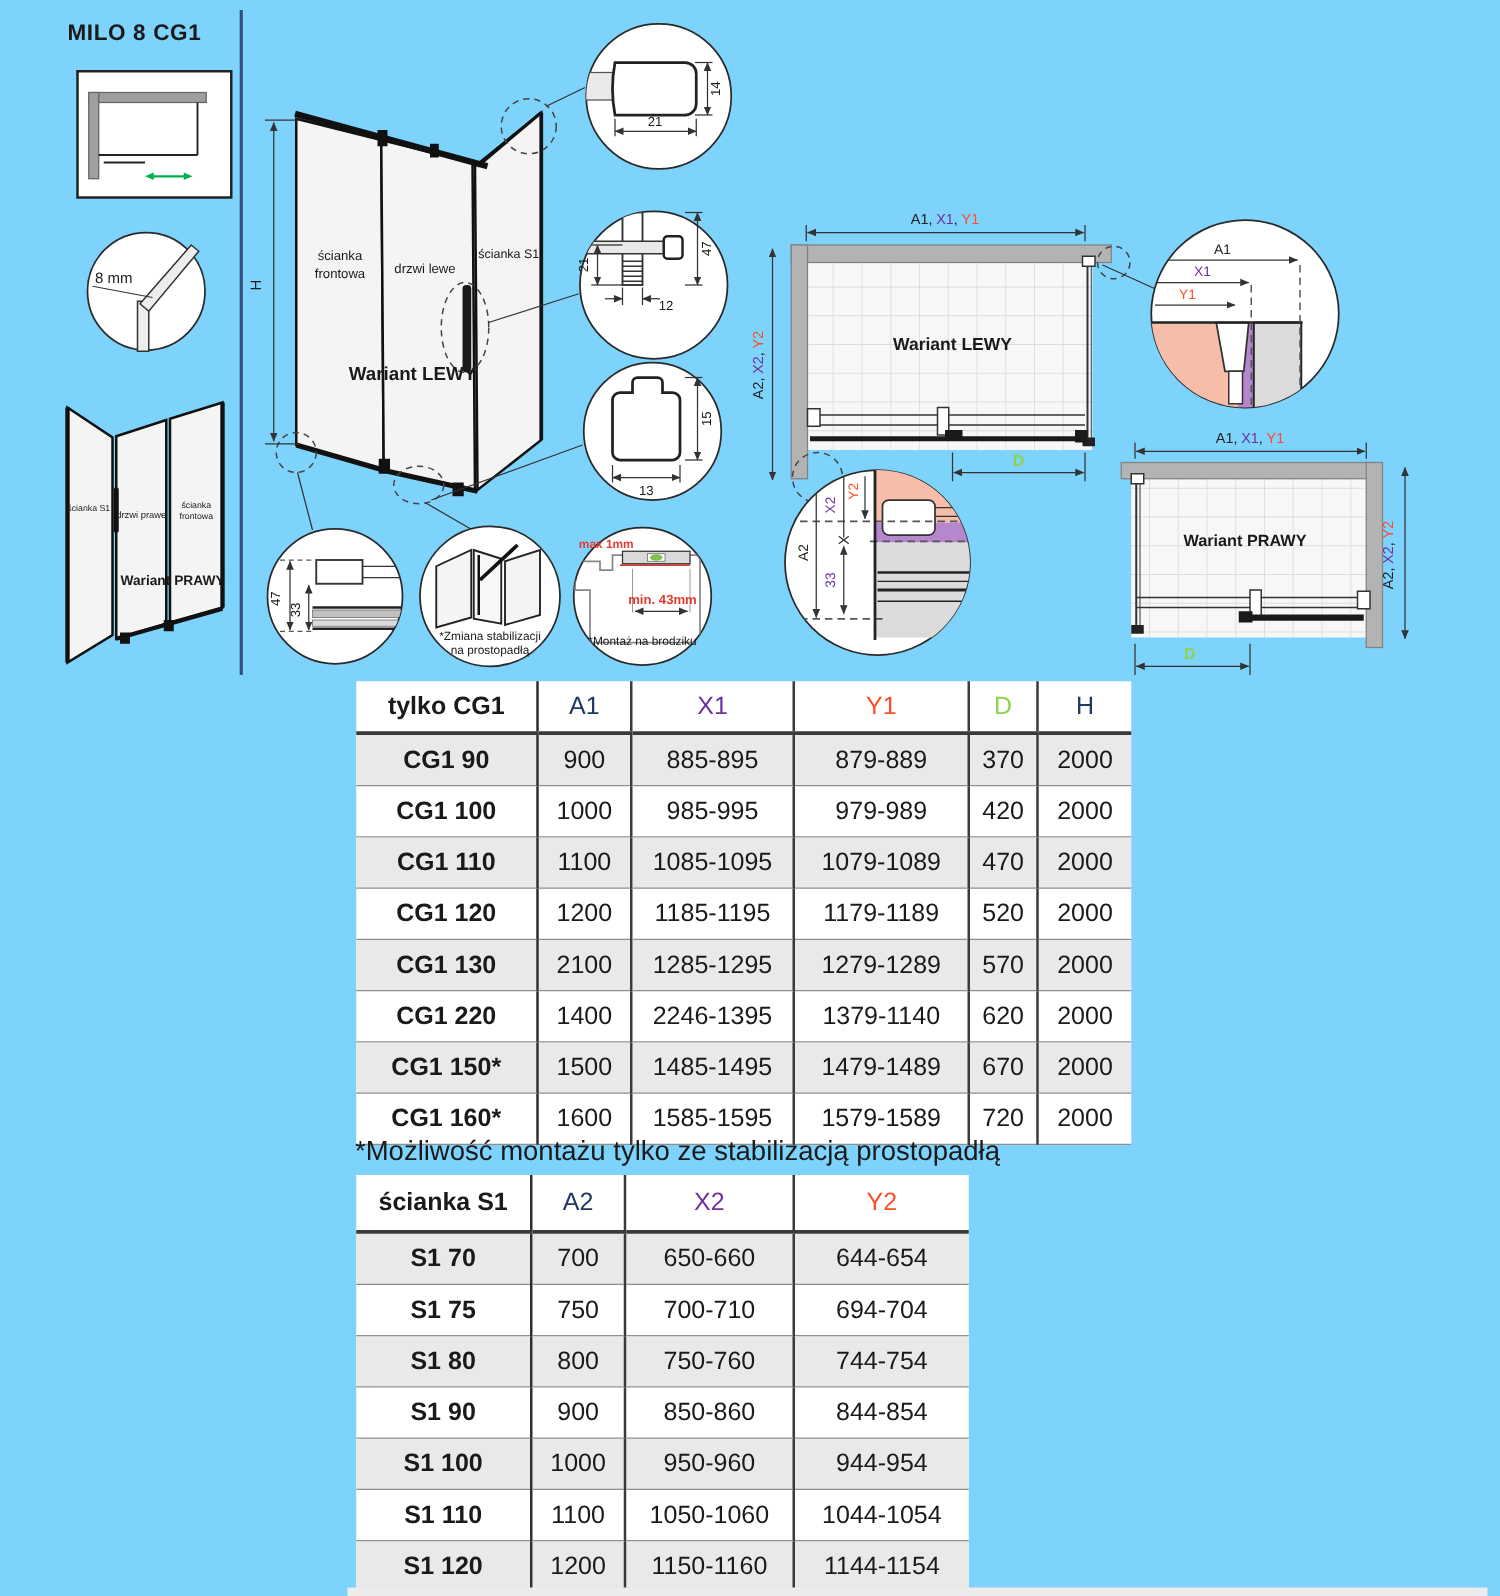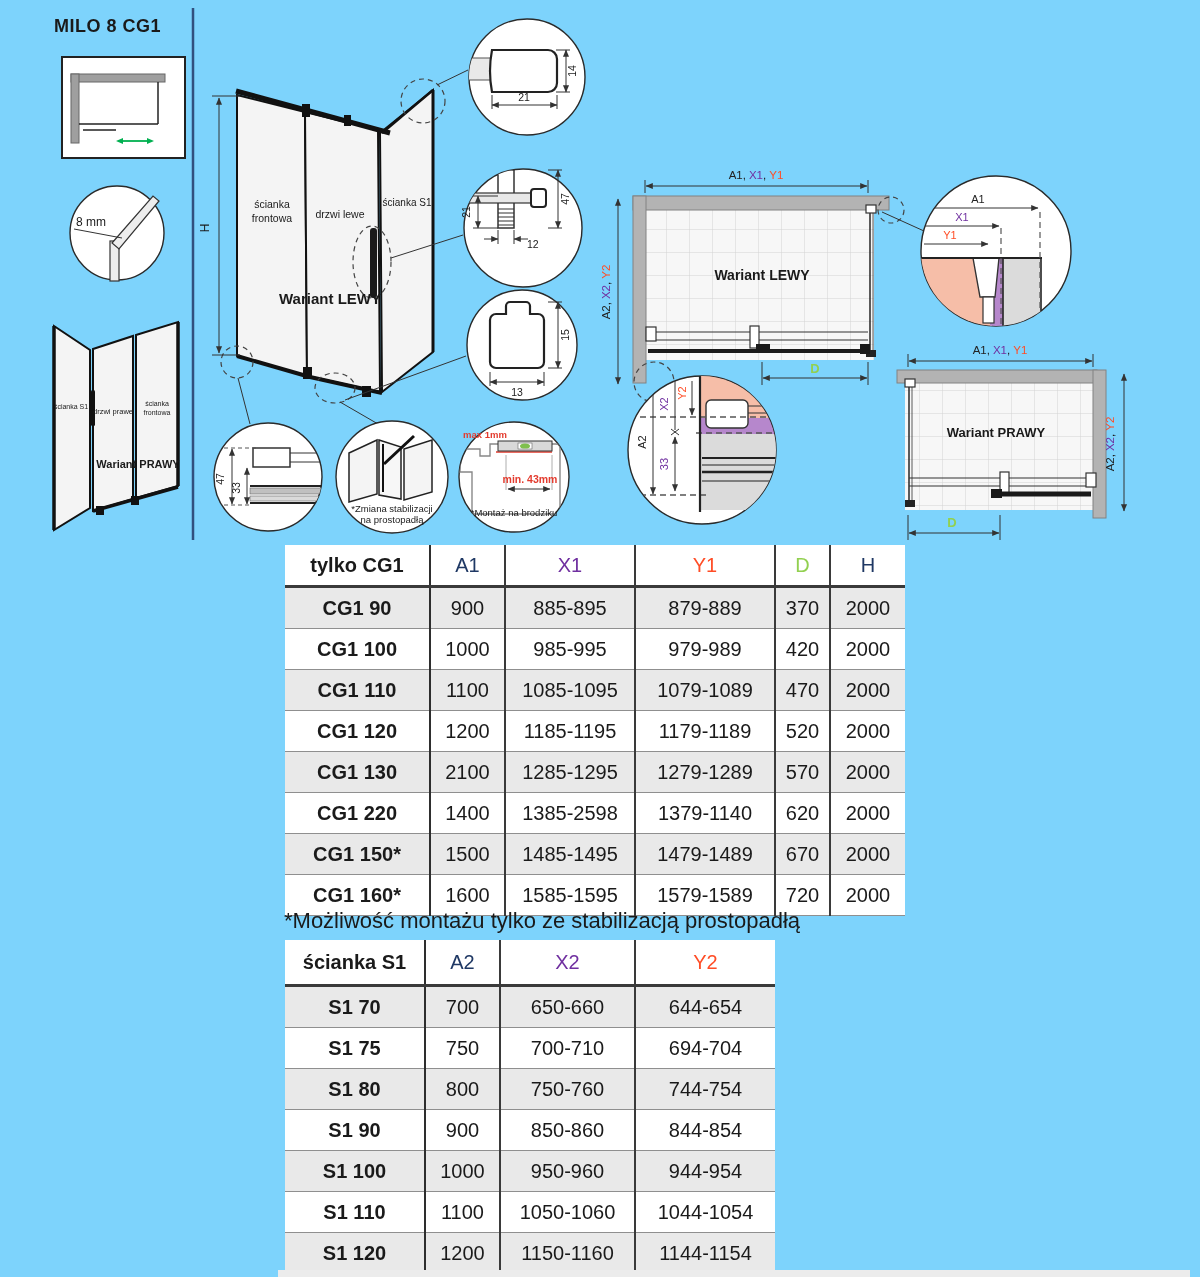--- a/index.html
+++ b/index.html
@@ -421,21 +421,21 @@
           <td>CG1 130</td>
           <td>2100</td>
           <td>1285-1295</td>
           <td>1279-1289</td>
           <td>570</td>
           <td>2000</td>
         </tr>
         <tr>
           <td>CG1 220</td>
           <td>1400</td>
-          <td>1385-2598</td>
+          <td>2246-1395</td>
           <td>1379-1140</td>
           <td>620</td>
           <td>2000</td>
         </tr>
         <tr>
           <td>CG1 150*</td>
           <td>1500</td>
           <td>1485-1495</td>
           <td>1479-1489</td>
           <td>670</td>

